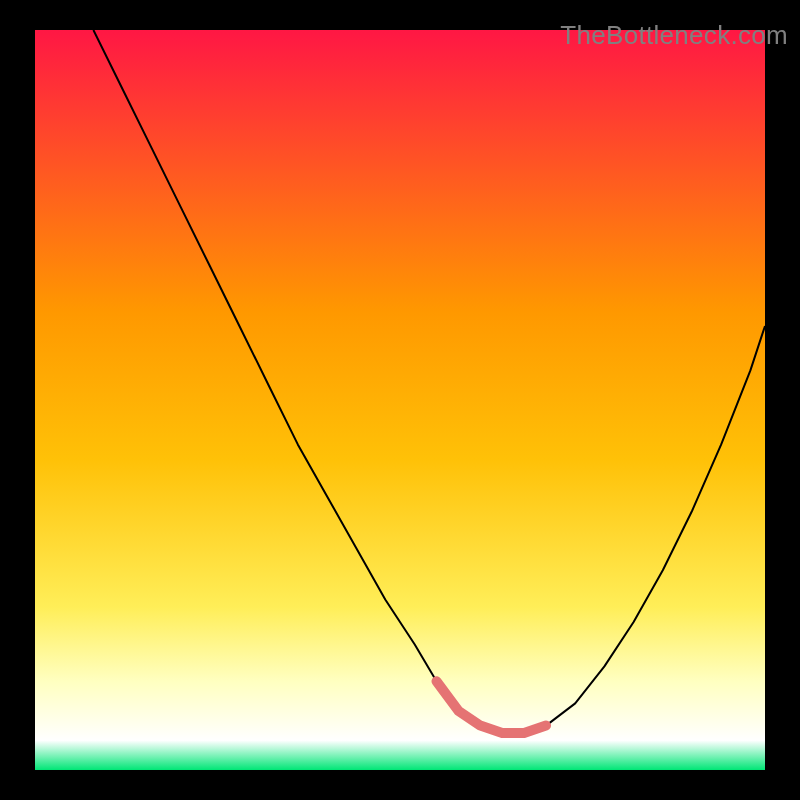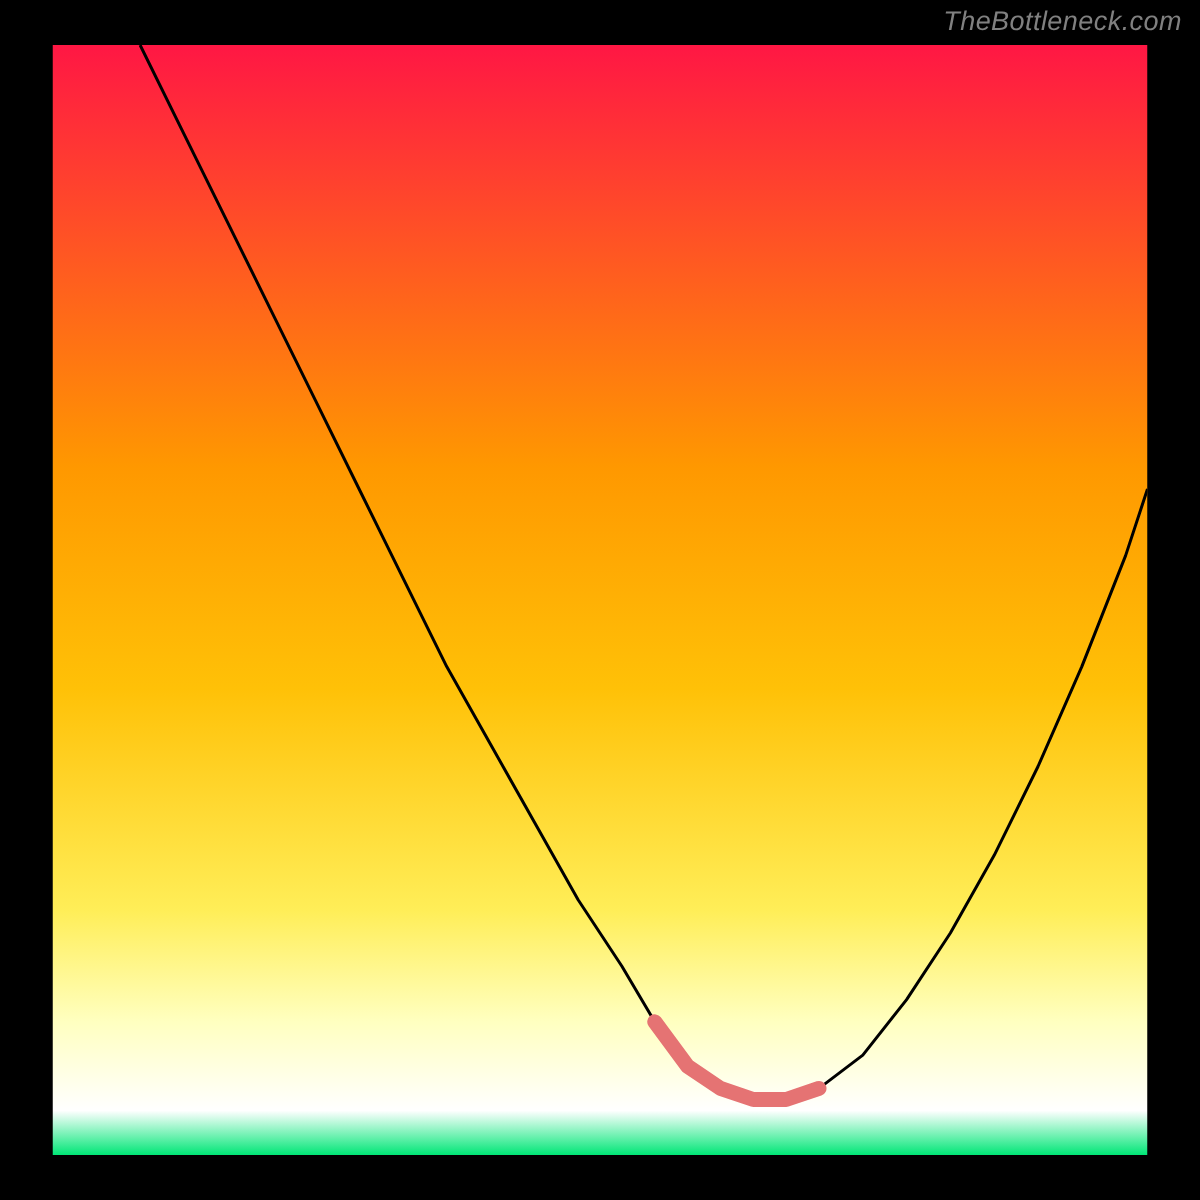--- a/index.html
+++ b/index.html
@@ -1,19 +1,19 @@
 <!DOCTYPE html>
 <html><head>
 <meta charset="utf-8">
 <style>
   * { margin: 0; padding: 0; box-sizing: border-box; }
   html, body { width: 800px; height: 800px; overflow: hidden; background: #000; font-family: Arial, Helvetica, sans-serif; }
   .chart-container { position: relative; width: 800px; height: 800px; background: #000; }
   .plot-area { position: absolute; }
-  .watermark { position: absolute; top: 4px; right: 12px; color: #808080; font-size: 18px; font-weight: 500; letter-spacing: 0.3px; font-style: italic; }
+  .watermark { position: absolute; top: 20px; right: 12px; color: #808080; font-size: 26px; font-weight: 500; letter-spacing: 0.3px; }
 </style>
 </head>
 <body>
 
 <div class="chart-container">
 
   <svg id="plot-svg" class="plot-area" width="730" height="740" viewBox="0 0 730 740" style="left: 35px; top: 30px;">
       <defs>
         <linearGradient id="bg-grad" x1="0" y1="0" x2="0" y2="1">
           <stop offset="0%" stop-color="#ff1744"></stop>

